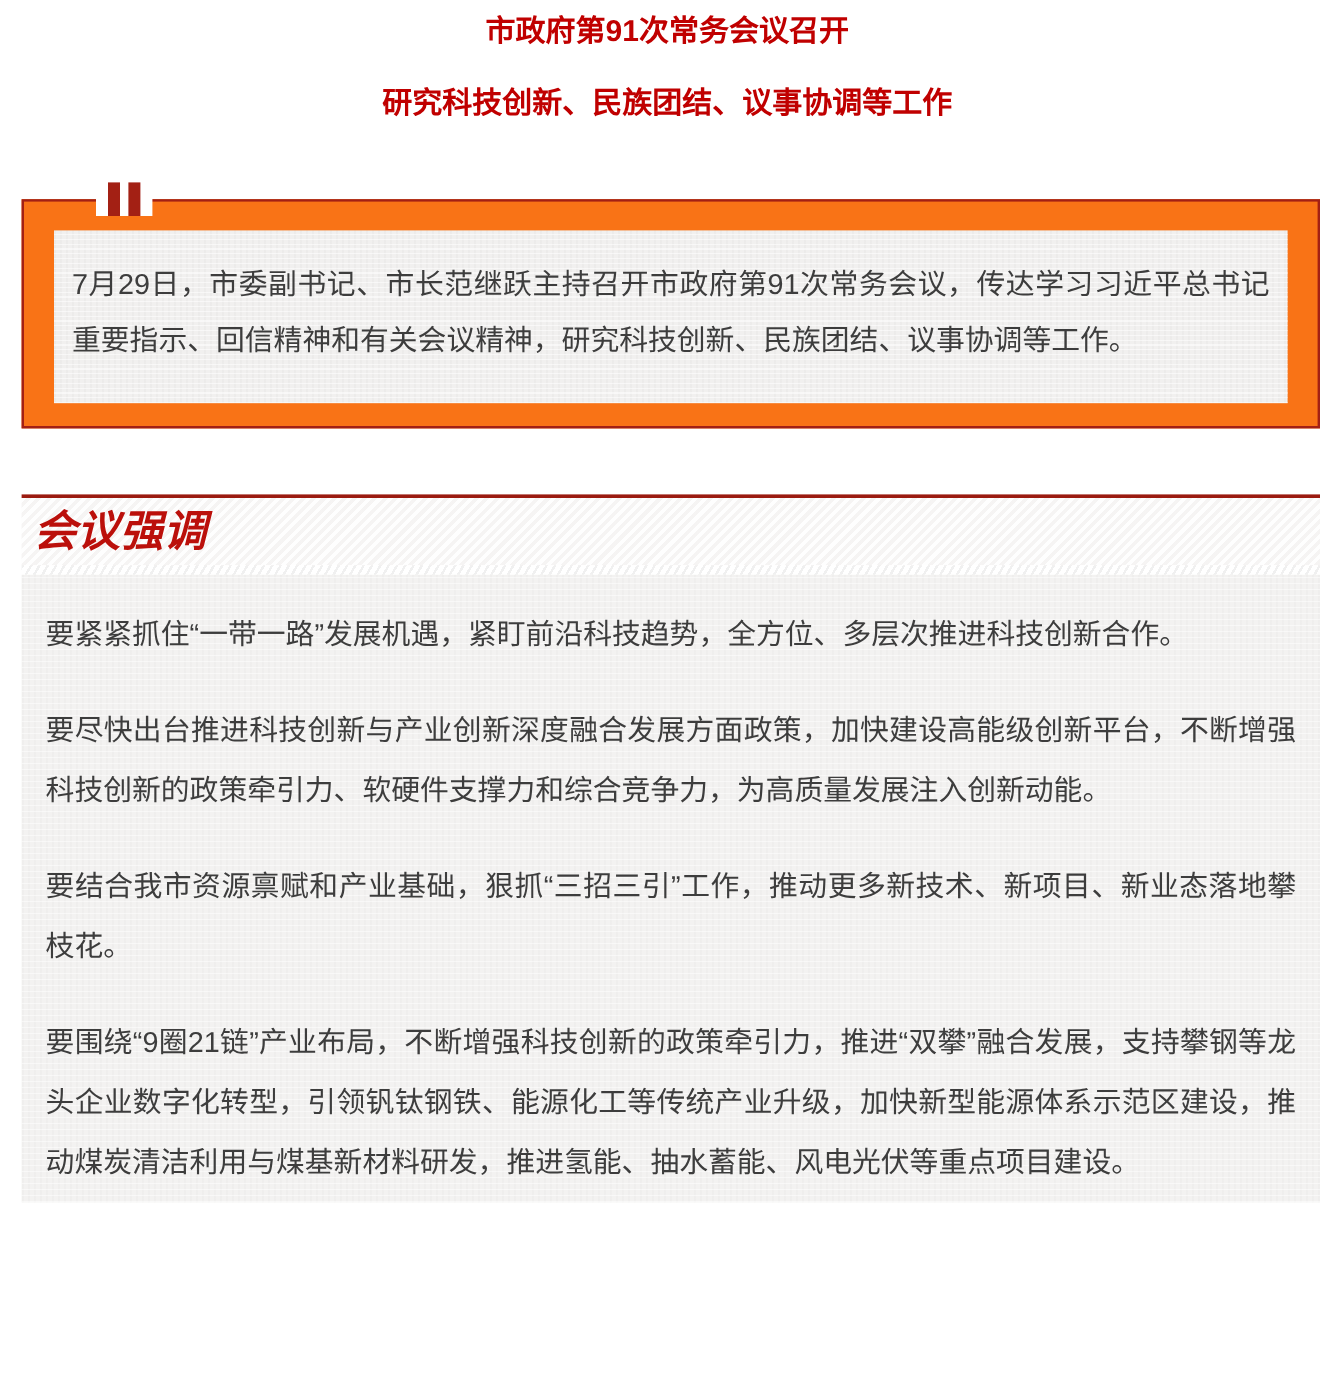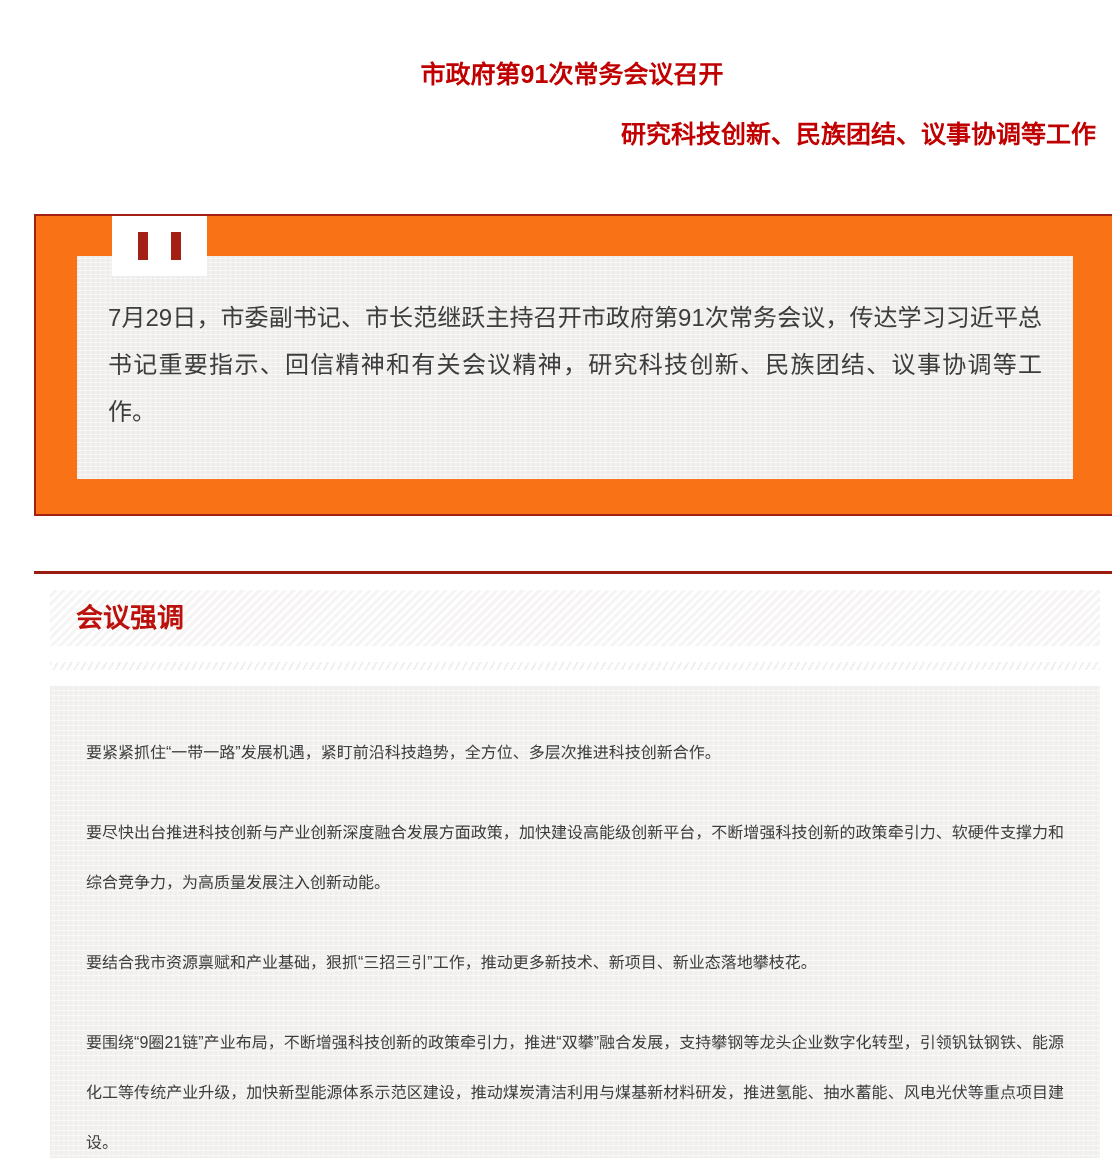--- a/index.html
+++ b/index.html
@@ -4,39 +4,39 @@
 <style>
   :root{
     --title-red:#c00000;
     --heading-red:#bb100b;
     --accent-dark-red:#a32014;
     --rule-red:#9b1b10;
     --body-text:#3d3d3d;
     --summary-bg:#f1f0ef;
     --content-bg:#f3f2f1;
   }
-  *{box-sizing:border-box;margin:16px;padding:0;}
+  *{box-sizing:border-box;margin:0;padding:0;}
   html,body{background:#ffffff;}
   body{
     width:1112px;
     min-height:1158px;
     margin:0 auto;
     font-family:"Liberation Sans","DejaVu Sans",sans-serif;
     color:var(--body-text);
   }
 
   
   .titles{padding-top:13px;text-align:center;}
   .titles h1{
     font-size:25px;
     font-weight:bold;
     color:var(--title-red);
     line-height:1.1;
   }
-  .titles h1 + h1{margin-top:32px;text-align:right;}
+  .titles h1 + h1{margin-top:32px;}
 
   
   .summary-box{
     position:relative;
     margin:66px 12px 0 18px;      
     border:2px solid var(--accent-dark-red);
     background:#f97316;
     padding:24px 25px 19px 25px;
   }
   .pause-wrap{
@@ -76,38 +76,39 @@
   }
   .emphasis-head{
     height:56px;
     background-color:#fcfbfb;
     background-image:repeating-linear-gradient(135deg, rgba(255,255,255,.8) 0 3px, rgba(227,224,221,.25) 3px 6px);
     display:flex;
     align-items:center;
     padding-left:10px;
   }
   .emphasis-head h2{
-    font-size:27px;
+    font-size:36px;
     font-weight:bold;
     color:var(--heading-red);
     line-height:1;
+    font-style:italic;
   }
   .hatch-divider{
     height:8px;
     background-image:repeating-linear-gradient(120deg, rgba(0,0,0,.06) 0 2px, rgba(255,255,255,.9) 2px 6px);
   }
   .emphasis-body{
     background-color:var(--content-bg);
     background-image:
       repeating-linear-gradient(0deg, rgba(255,255,255,.5) 0 1px, rgba(0,0,0,0) 1px 5px),
       repeating-linear-gradient(90deg, rgba(0,0,0,.015) 0 2px, rgba(0,0,0,0) 2px 5px);
     padding:26px 20px 5px 20px;
   }
   .emphasis-body p{
-    font-size:16px;
+    font-size:24px;
     line-height:50px;
     color:var(--body-text);
     text-align:justify;
   }
   .emphasis-body p + p{margin-top:30px;}
   .emphasis-body::after{content:"";display:block;height:2px;}
 </style>
 </head>
 <body>
 

